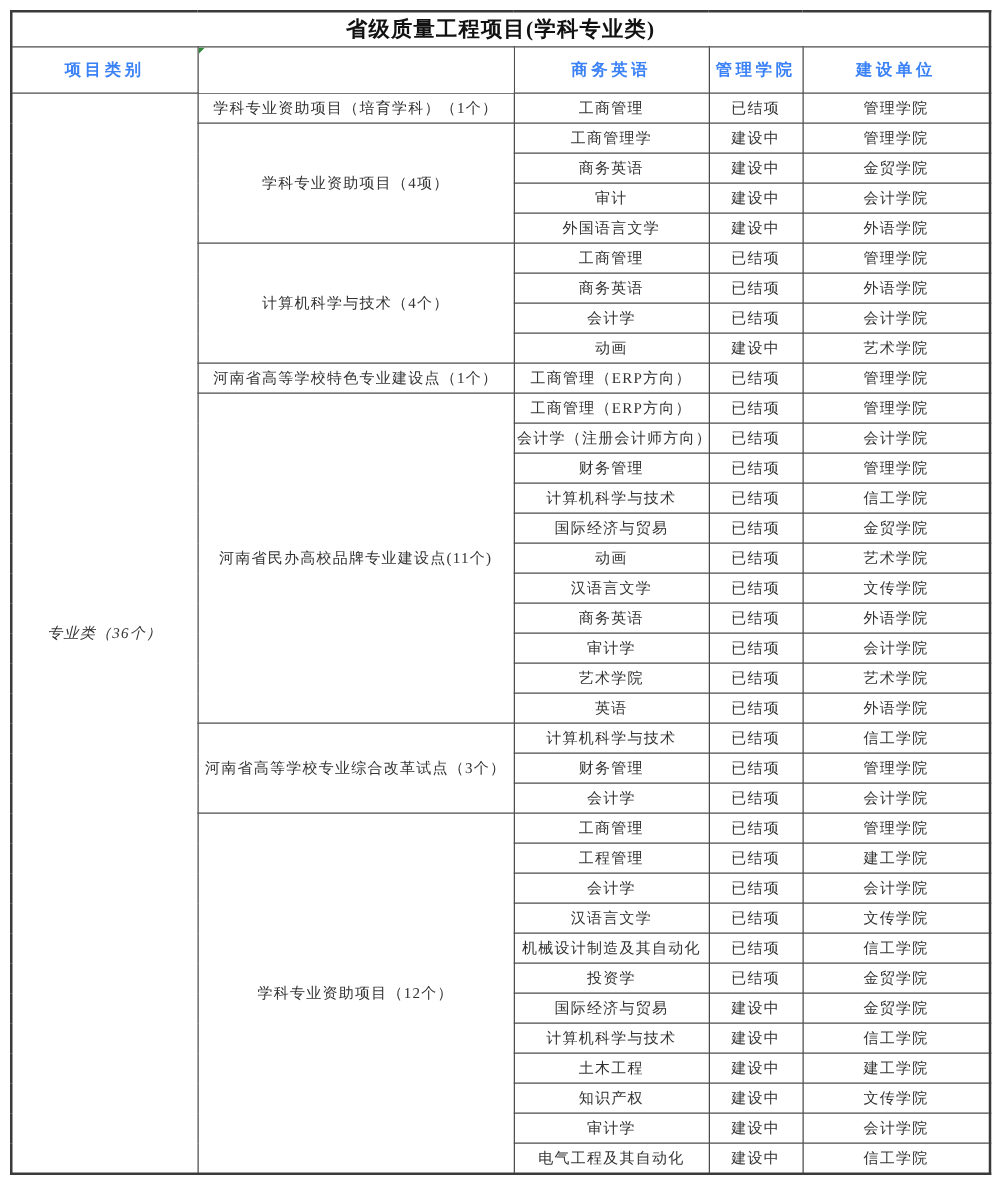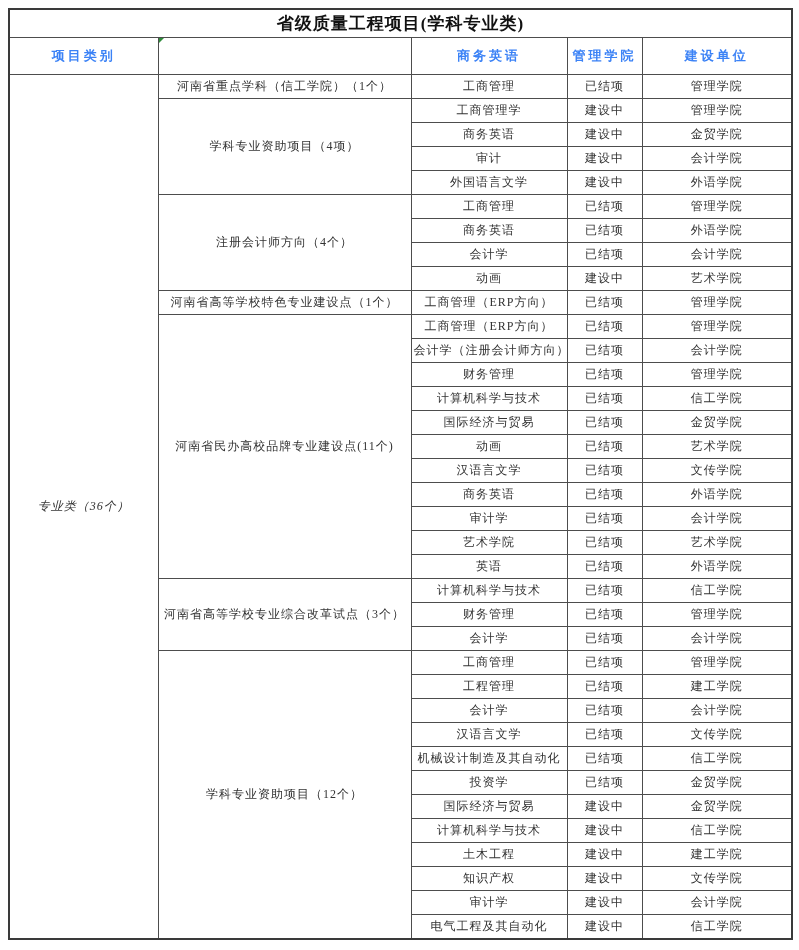--- a/index.html
+++ b/index.html
@@ -86,21 +86,21 @@
         <td>项目类别</td>
         <td class="header-group-cell"><span class="corner-flag"></span><span></span></td>
         <td>商务英语</td>
         <td>管理学院</td>
         <td>建设单位</td>
       </tr>
     </tbody>
     <tbody id="table-body">
         <tr class="body-row">
           <td rowspan="36" class="category-cell">专业类（36个）</td>
-          <td rowspan="1" class="group-cell">河南省重点学科（信工学院）（1个）</td>
+          <td rowspan="1" class="group-cell">学科专业资助项目（培育学科）（1个）</td>
           <td class="major-cell">工商管理</td>
           <td class="progress-cell">已结项</td>
           <td class="unit-cell">管理学院</td>
         </tr>
         <tr class="body-row">
           <td rowspan="4" class="group-cell">学科专业资助项目（4项）</td>
           <td class="major-cell">工商管理学</td>
           <td class="progress-cell">建设中</td>
           <td class="unit-cell">管理学院</td>
         </tr>
@@ -113,21 +113,21 @@
           <td class="major-cell">审计</td>
           <td class="progress-cell">建设中</td>
           <td class="unit-cell">会计学院</td>
         </tr>
         <tr class="body-row">
           <td class="major-cell">外国语言文学</td>
           <td class="progress-cell">建设中</td>
           <td class="unit-cell">外语学院</td>
         </tr>
         <tr class="body-row">
-          <td rowspan="4" class="group-cell">注册会计师方向（4个）</td>
+          <td rowspan="4" class="group-cell">计算机科学与技术（4个）</td>
           <td class="major-cell">工商管理</td>
           <td class="progress-cell">已结项</td>
           <td class="unit-cell">管理学院</td>
         </tr>
         <tr class="body-row">
           <td class="major-cell">商务英语</td>
           <td class="progress-cell">已结项</td>
           <td class="unit-cell">外语学院</td>
         </tr>
         <tr class="body-row">

